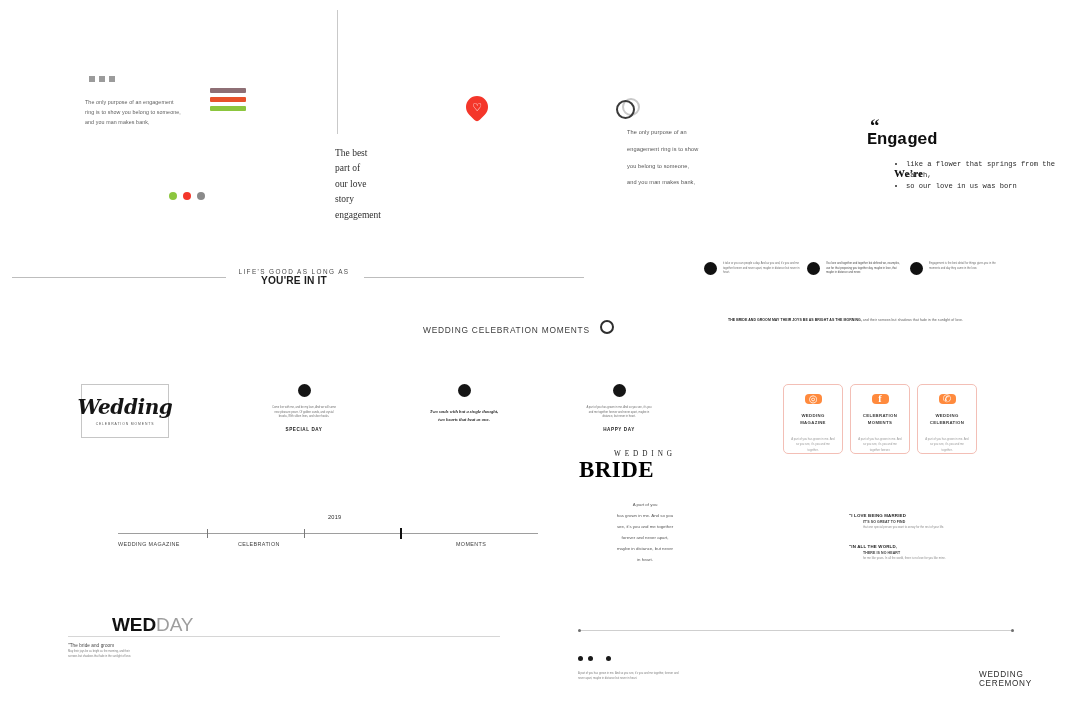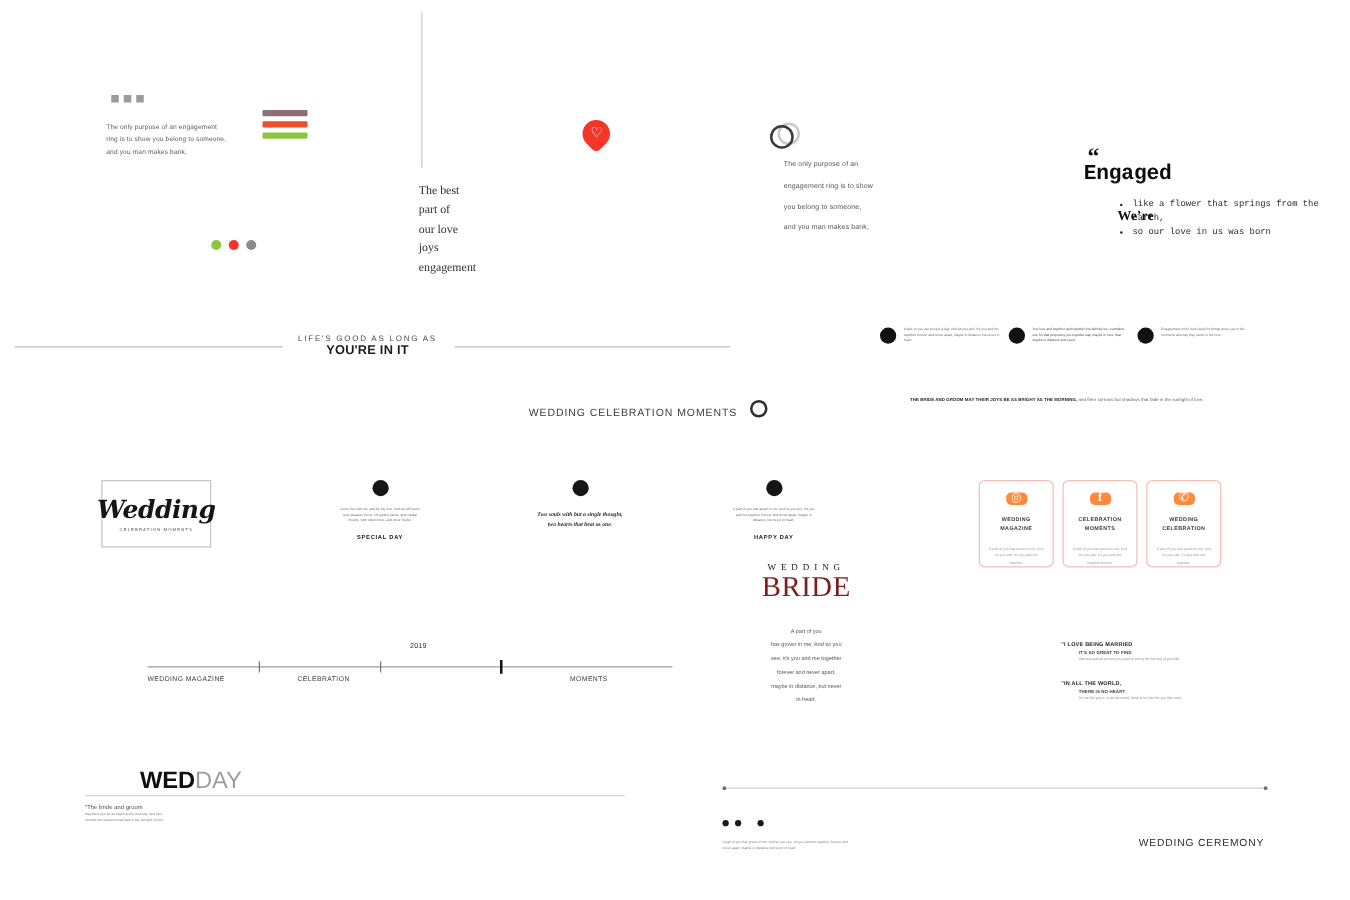--- a/index.html
+++ b/index.html
@@ -66,21 +66,21 @@
           letter-spacing:-.02em;line-height:1;}
   .logo-sub{font-size:3.4px;letter-spacing:.26em;color:#555;margin-top:5px;}
 
   .bdot{width:13px;height:13px;border-radius:50%;background:#151515;margin:0 auto;}
   .cap{font-size:4.6px;font-weight:700;letter-spacing:.13em;color:#1b1b1b;text-align:center;}
   .italic-serif{font-family:"Liberation Serif",serif;font-style:italic;font-weight:700;font-size:4.6px;
                 line-height:1.7;color:#2a2a2a;text-align:center;}
 
   
   .wd-sp{font-family:"Liberation Serif",serif;font-size:7.2px;letter-spacing:.55em;color:#1a1a1a;text-align:center;}
-  .bride{font-family:"Liberation Serif",serif;font-size:23px;letter-spacing:.02em;color:#7f1d1d;text-align:center;line-height:1;}
+  .bride{font-family:"Liberation Serif",serif;font-size:23px;letter-spacing:.02em;color:#000000;text-align:left;line-height:1;font-weight:bold;}
   .poem{font-size:4.4px;line-height:2.5;color:#575757;text-align:center;}
 
   
   .card{width:60px;height:70px;border:1px solid #f3bfb6;border-radius:5px;background:#fff;
         display:flex;flex-direction:column;align-items:center;padding-top:9px;box-sizing:border-box;}
   .sicon{width:17px;height:17px;border-radius:4px;background:#ff8a3d;display:flex;align-items:center;
          justify-content:center;color:#fff;font-size:10px;line-height:1;}
   .ctitle{font-size:4.3px;font-weight:700;letter-spacing:.08em;color:#3b3b3b;text-align:center;
           line-height:1.65;margin-top:8px;}
   .crule{width:34px;height:1px;background:#e9e9e9;margin:6px 0 5px;}
@@ -134,21 +134,21 @@
     <span class="dot" style="background:#f4362a;"></span>
     <span class="dot" style="background:#8a8a8a;"></span>
   </div>
 
   <div class="abs vrule" style="left:319px;top:10px;height:124px;"></div>
 
   <div class="abs serif-col" style="left:317px;top:146px;">
     <div>The best</div>
     <div>part of</div>
     <div>our love</div>
-    <div>joys</div>
+    <div>story</div>
     <div>engagement</div>
   </div>
 
   <div class="abs pin" style="left:448px;top:96px;">
     <span>♡</span>
   </div>
 
   <div class="abs ring-wrap" style="left:598px;top:98px;">
     <div class="ring-shadow"></div>
     <div class="ring-main"></div>
@@ -309,15 +309,15 @@
     <span class="enddot"></span>
   </div>
 
   <div class="abs bdots" style="left:560px;top:656px;">
     <i></i>
     <i style="margin-left:5px;"></i>
     <i style="margin-left:13px;"></i>
   </div>
   <div class="abs bg-body" style="left:560px;top:672px;width:106px;">A part of you has grown in me. And so you see, it's you and me together, forever and never apart, maybe in distance but never in heart.</div>
 
-  <div class="abs wc-final" style="left:893px;top:670px;">WEDDING CEREMONY</div>
+  <div class="abs wc-final" style="left:961px;top:670px;">WEDDING CEREMONY</div>
 
 </div>
 
 </body></html>

